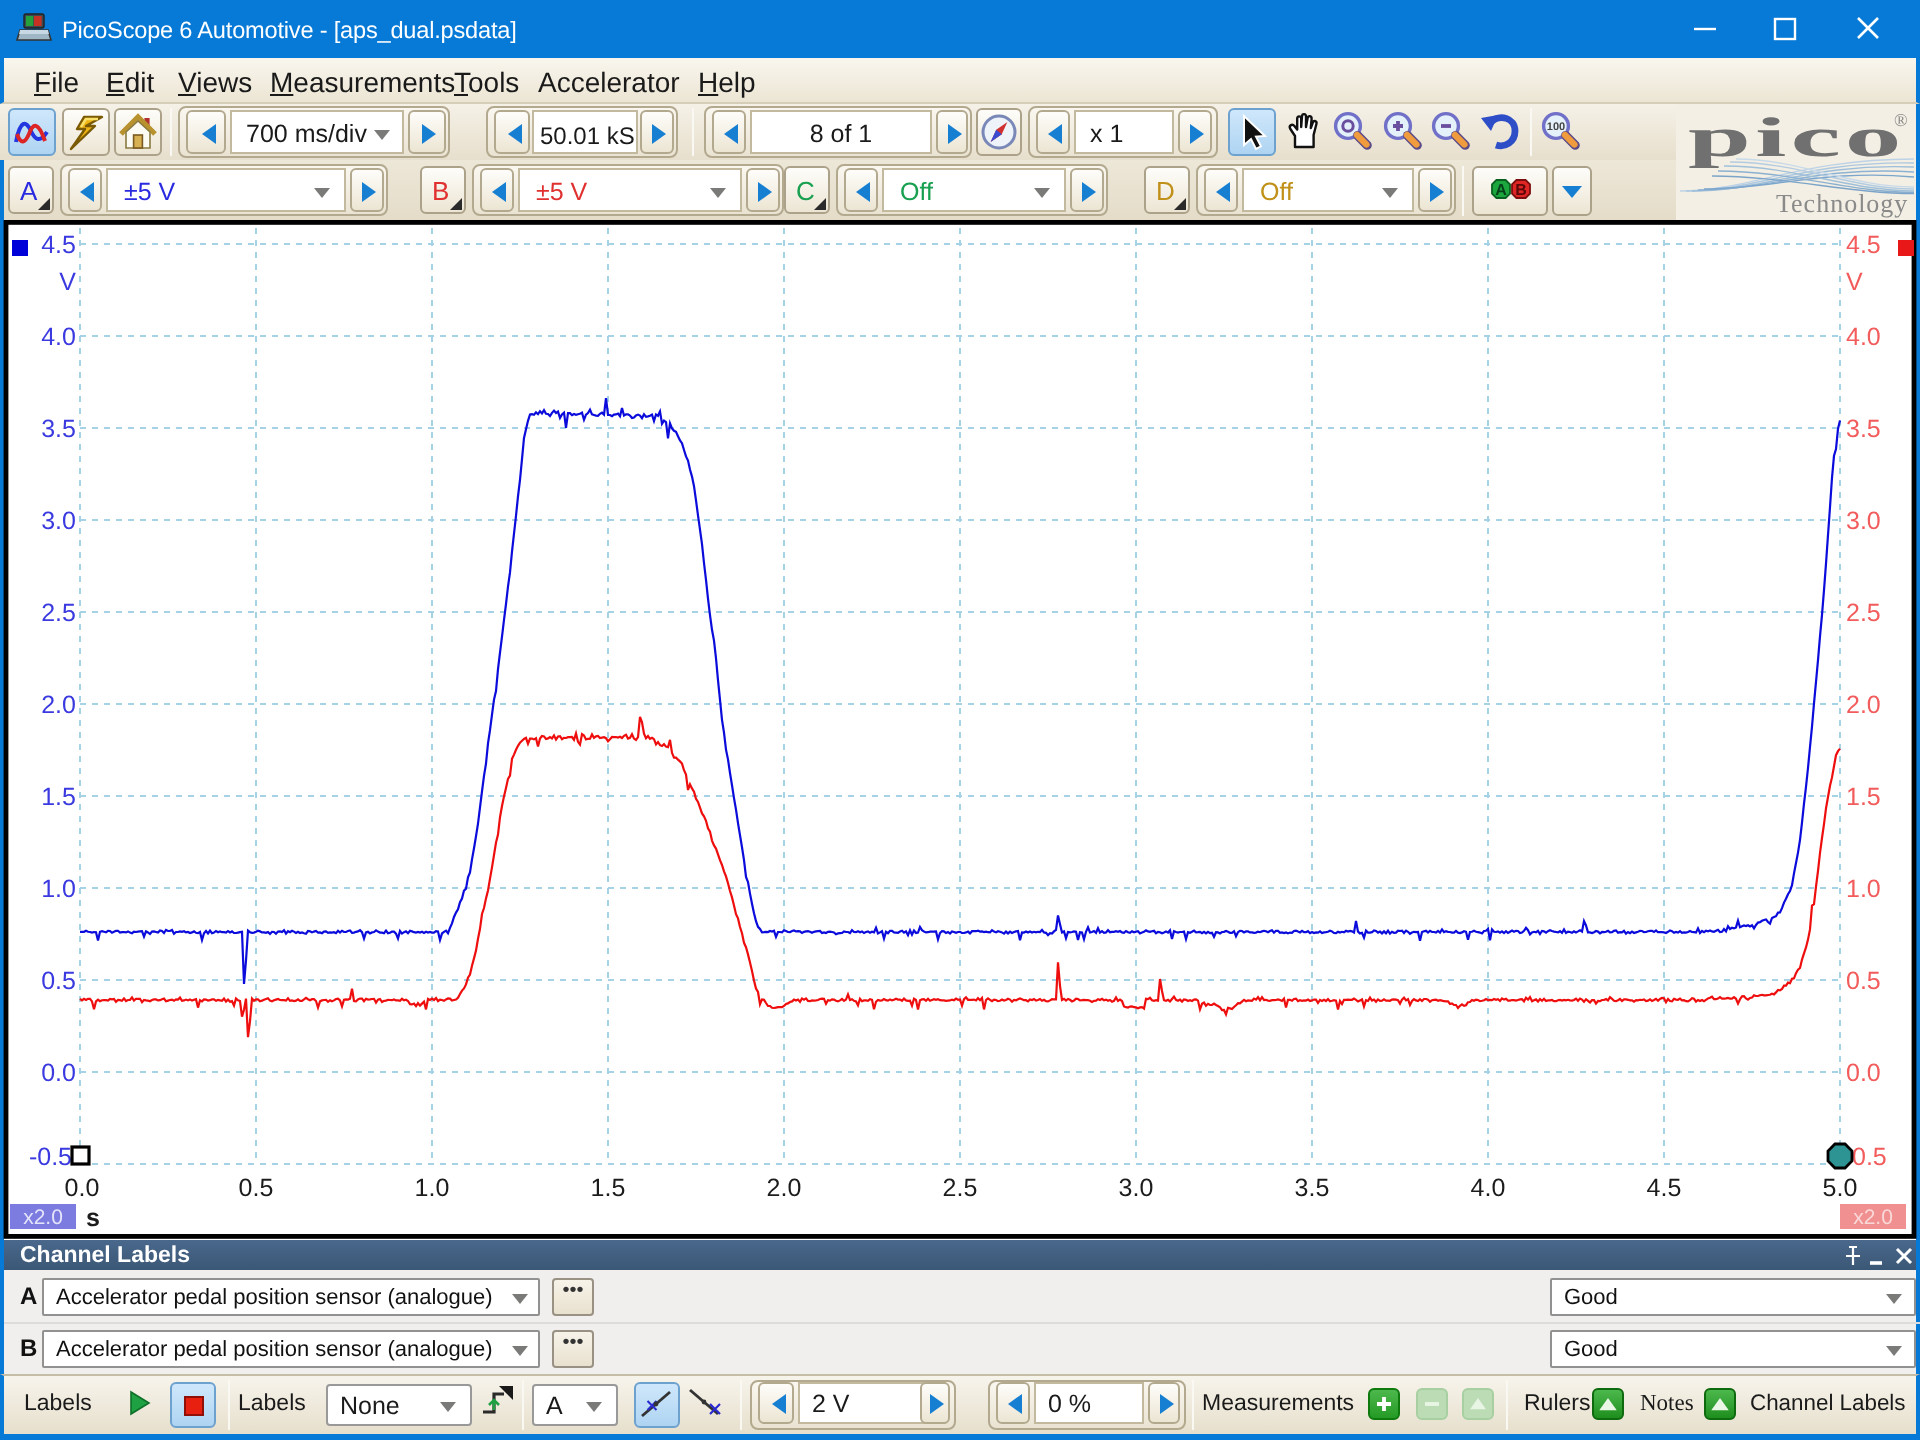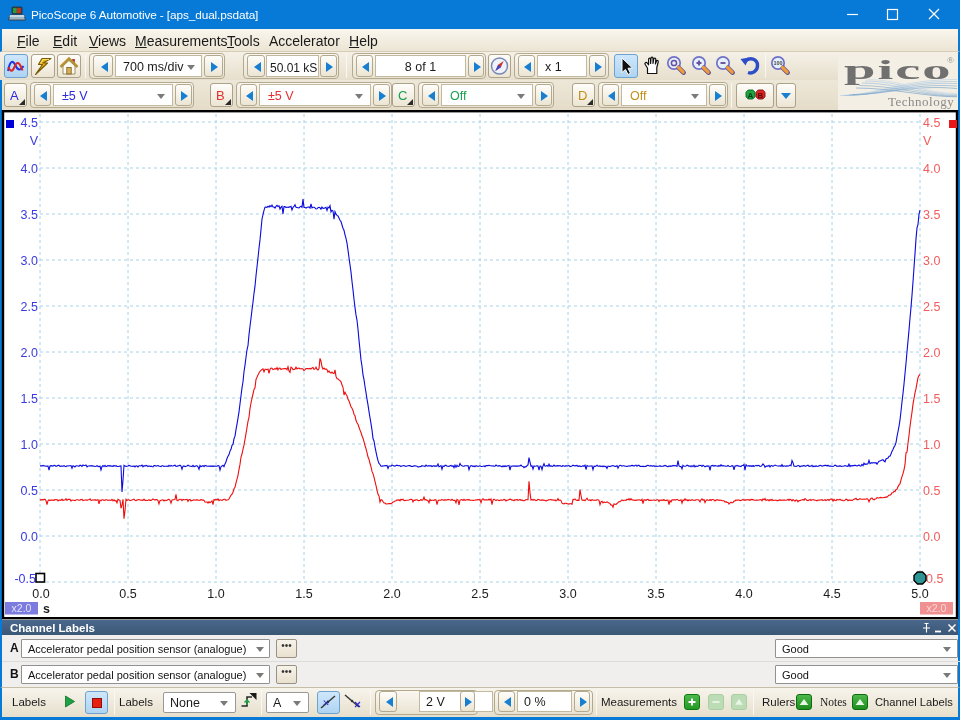--- a/index.html
+++ b/index.html
@@ -429,21 +429,21 @@
       <path d="M3,4 L17,16" stroke="#333" stroke-width="1.4"></path>
 <path d="M13,11 L18,16 M18,11 L13,16" stroke="#2a2ad0" stroke-width="1.1"></path>
 <circle cx="10" cy="10" r="1.2" fill="#333"></circle>
     </svg>
   </div>
 <div class="sep abs" style="left:370px;top:690px;height:25px"></div>
 <div class="grp abs" style="left:375px;top:689.5px;width:103px;height:25px"></div>
 <div class="abs" style="left:379px;top:691px;width:18px;height:21px;background:linear-gradient(#fefdfa,#ece5d3);border:1px solid #b3a98f;border-radius:3px">
     <div class="arrL" style="left:5.5px;top:5.0px"></div>
   </div>
-<div class="combo abs" style="left:419px;top:691px;width:74px;height:21px">
+<div class="combo abs" style="left:399px;top:691px;width:74px;height:21px">
     <span style="position:absolute;left:6px;top:3px">2 V</span>
   </div>
 <div class="abs" style="left:460px;top:691px;width:15px;height:21px;background:linear-gradient(#fefdfa,#ece5d3);border:1px solid #b3a98f;border-radius:3px">
     <div class="arrR" style="left:4.0px;top:5.0px"></div>
   </div>
 <div class="grp abs" style="left:494px;top:689.5px;width:99px;height:25px"></div>
 <div class="abs" style="left:498px;top:691px;width:17px;height:21px;background:linear-gradient(#fefdfa,#ece5d3);border:1px solid #b3a98f;border-radius:3px">
     <div class="arrL" style="left:5.0px;top:5.0px"></div>
   </div>
 <div class="combo abs" style="left:517px;top:691px;width:55px;height:21px">

